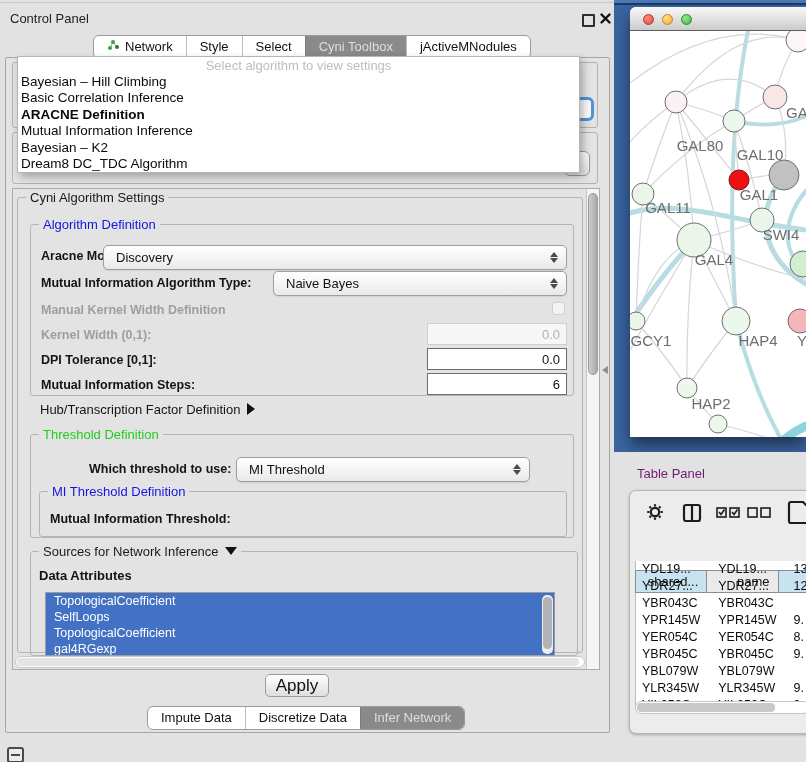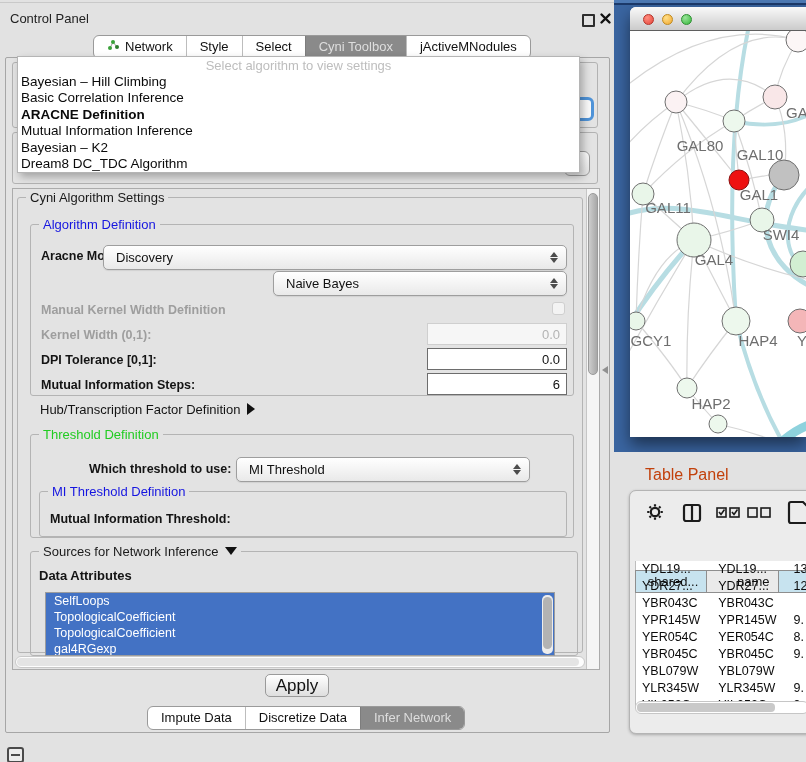--- a/index.html
+++ b/index.html
@@ -96,21 +96,21 @@
   #net-titlebar{position:absolute;left:0;top:0;width:100%;height:24px;border-top-left-radius:6px;background:linear-gradient(#f9f9f9,#cbcbcb);border-bottom:1px solid #5f5f5f;box-sizing:border-box;}
   .tl{position:absolute;top:7px;width:11px;height:11px;border-radius:50%;box-sizing:border-box;}
   #tl-red{left:13px;background:radial-gradient(circle at 35% 30%,#ff8d80,#e6463a);border:1px solid #b4342b;}
   #tl-yellow{left:32px;background:radial-gradient(circle at 35% 30%,#ffe08a,#f2a72e);border:1px solid #c08a1e;}
   #tl-green{left:51px;background:radial-gradient(circle at 35% 30%,#9ae49a,#35b83a);border:1px solid #2d8f31;}
   #net-canvas{position:absolute;left:0;top:24px;width:176px;height:406px;background:#fff;overflow:hidden;}
   #net-canvas svg{display:block;}
   #net-canvas text{font-family:"Liberation Sans",sans-serif;font-size:15px;fill:#6e6e6e;}
 
   #table-region{left:614px;top:452px;width:192px;height:310px;background:#e2e2e2;}
-  #tp-title{position:absolute;left:31px;top:14px;font-size:16px;color:#c2410c;}
+  #tp-title{position:absolute;left:23px;top:14px;font-size:13px;color:#701a75;}
   #tp-card{position:absolute;left:15px;top:38px;width:196px;height:244px;background:#ececec;border:1px solid #b4b4b4;border-radius:7px;box-shadow:0 1px 3px rgba(0,0,0,.25);box-sizing:border-box;overflow:hidden;}
   .ticon{position:absolute;top:12px;}
   #tp-table{position:absolute;left:5px;top:47px;width:200px;}
   .thead{display:flex;height:23px;}
   .th{box-sizing:border-box;border:1px solid #8e8e8e;border-left-width:0;height:23px;line-height:21px;text-align:right;padding-right:8px;font-size:13px;color:#111;margin-top:32px;}
   .th:first-child{border-left-width:1px;}
   .th.c0{width:77px;}
   .th.c1{width:76px;}
   .th.c2{width:60px;}
   #tp-rows{height:147px;overflow:hidden;background:#fff;border-left:1px solid #bdbdbd;border-right:1px solid #bdbdbd;box-sizing:border-box;}
@@ -189,20 +189,21 @@
 
         <span class="lbl" style="left:10px;top:24px;">Aracne Mode:</span>
         <div class="combo" style="left:72px;top:20px;width:464px;">
           <span class="ctext">Discovery</span>
           <span class="stepper">
               <i class="up"></i>
               <i class="dn"></i>
             </span>
         </div>
 
+        <span class="lbl" style="left:10px;top:51px;">Mutual Information Algorithm Type:</span>
         <div class="combo" style="left:242px;top:46px;width:294px;">
           <span class="ctext">Naive Bayes</span>
           <span class="stepper">
               <i class="up"></i>
               <i class="dn"></i>
             </span>
         </div>
 
         <span class="lbl dim" style="left:10px;top:78px;">Manual Kernel Width Definition</span>
         <div class="checkbox" style="left:521px;top:77px;"></div>
@@ -239,22 +240,22 @@
         </div>
       </div>
 
       <div id="fs-sources" class="fieldset">
         <span class="legend">
           <span>Sources for Network Inference</span><span class="tri-down"></span>
         </span>
         <span class="lbl" style="left:8px;top:16px;font-size:13px;">Data Attributes</span>
         <div id="attr-list">
           <div id="attr-items">
+              <div class="attr-item" style="background: rgb(67, 114, 196);">TopologicalCoefficient</div>
               <div class="attr-item" style="background: rgb(67, 114, 196);">SelfLoops</div>
-              <div class="attr-item" style="background: rgb(67, 114, 196);">TopologicalCoefficient</div>
               <div class="attr-item" style="background: rgb(67, 114, 196);">TopologicalCoefficient</div>
               <div class="attr-item" style="background: rgb(67, 114, 196);">gal4RGexp</div>
             </div>
           <div id="attr-scroll">
               <div id="attr-thumb"></div>
             </div>
         </div>
       </div>
     </div>
 

